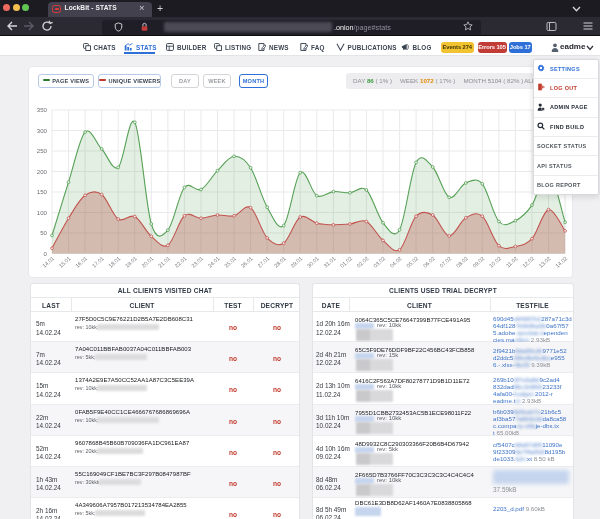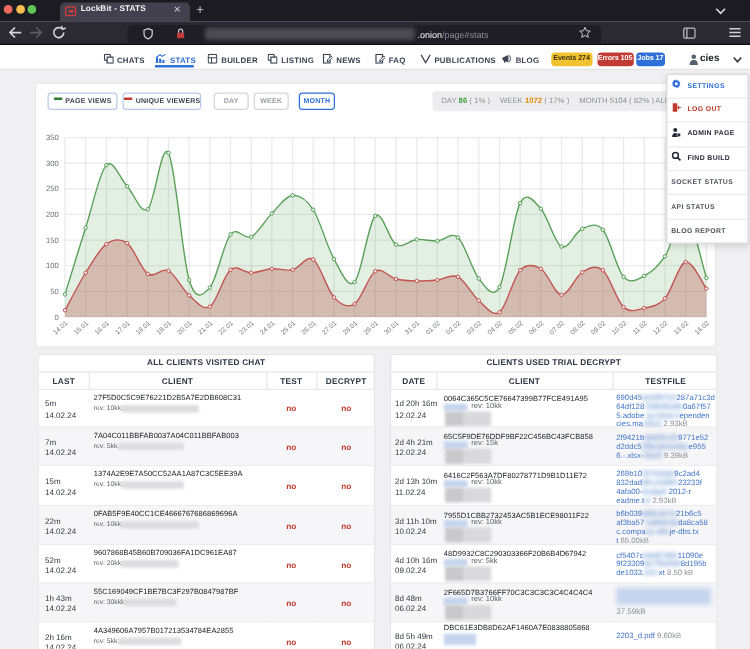--- a/index.html
+++ b/index.html
@@ -144,21 +144,21 @@
         <path d="M7.5 1.5 C9.5 2.5 9.5 7.5 7.5 8.5" fill="none" stroke="#3a4350" stroke-width="1"></path>
         <path d="M2.2 6.3 l0.6 2.6 l1.8 -0.4 l-0.7 -2.4" fill="#3a4350"></path>
       </svg>BLOG</div>
 <div class="abs pill" style="left:440.5px;width:33.5px;background:#f2c330;color:#403506">Events 274</div>
 <div class="abs pill" style="left:477.5px;width:29px;background:#c13c35;color:#fff">Errors 105</div>
 <div class="abs pill" style="left:509px;width:22.5px;background:#2f6fd8;color:#fff">Jobs 17</div>
 <svg class="abs" style="left:551px;top:42.5px" width="8" height="9" viewBox="0 0 9 10">
       <circle cx="4.5" cy="2.6" r="2.1" fill="#555f6e"></circle>
       <path d="M0.8 10 C0.8 6.8 2.4 5.6 4.5 5.6 C6.6 5.6 8.2 6.8 8.2 10 Z" fill="#555f6e"></path>
     </svg>
-<div class="abs" style="left:560px;top:42px;font-size:8px;font-weight:bold;color:#1d2027">cies</div>
+<div class="abs" style="left:560px;top:42px;font-size:8px;font-weight:bold;color:#1d2027">eadme</div>
 <svg class="abs" style="left:586px;top:45px" width="8" height="6" viewBox="0 0 8 6">
       <path d="M1 1 L4 4.4 L7 1" fill="none" stroke="#31353c" stroke-width="1.3"></path>
     </svg>
 
 <div class="abs" id="chartcard"></div>
 <div class="abs btn" style="left:38px;width:56px"><span class="dash" style="background:#2c7a2c"></span>PAGE VIEWS</div>
 <div class="abs btn" style="left:98px;width:63px"><span class="dash" style="background:#c0392b"></span>UNIQUE VIEWERS</div>
 <div class="abs btn2" style="left:171px;width:28px">DAY</div>
 <div class="abs btn2" style="left:203px;width:28px">WEEK</div>
 <div class="abs btn2" style="left:239px;width:29px;border-color:#2e6fd8;color:#2e6fd8">MONTH</div>

